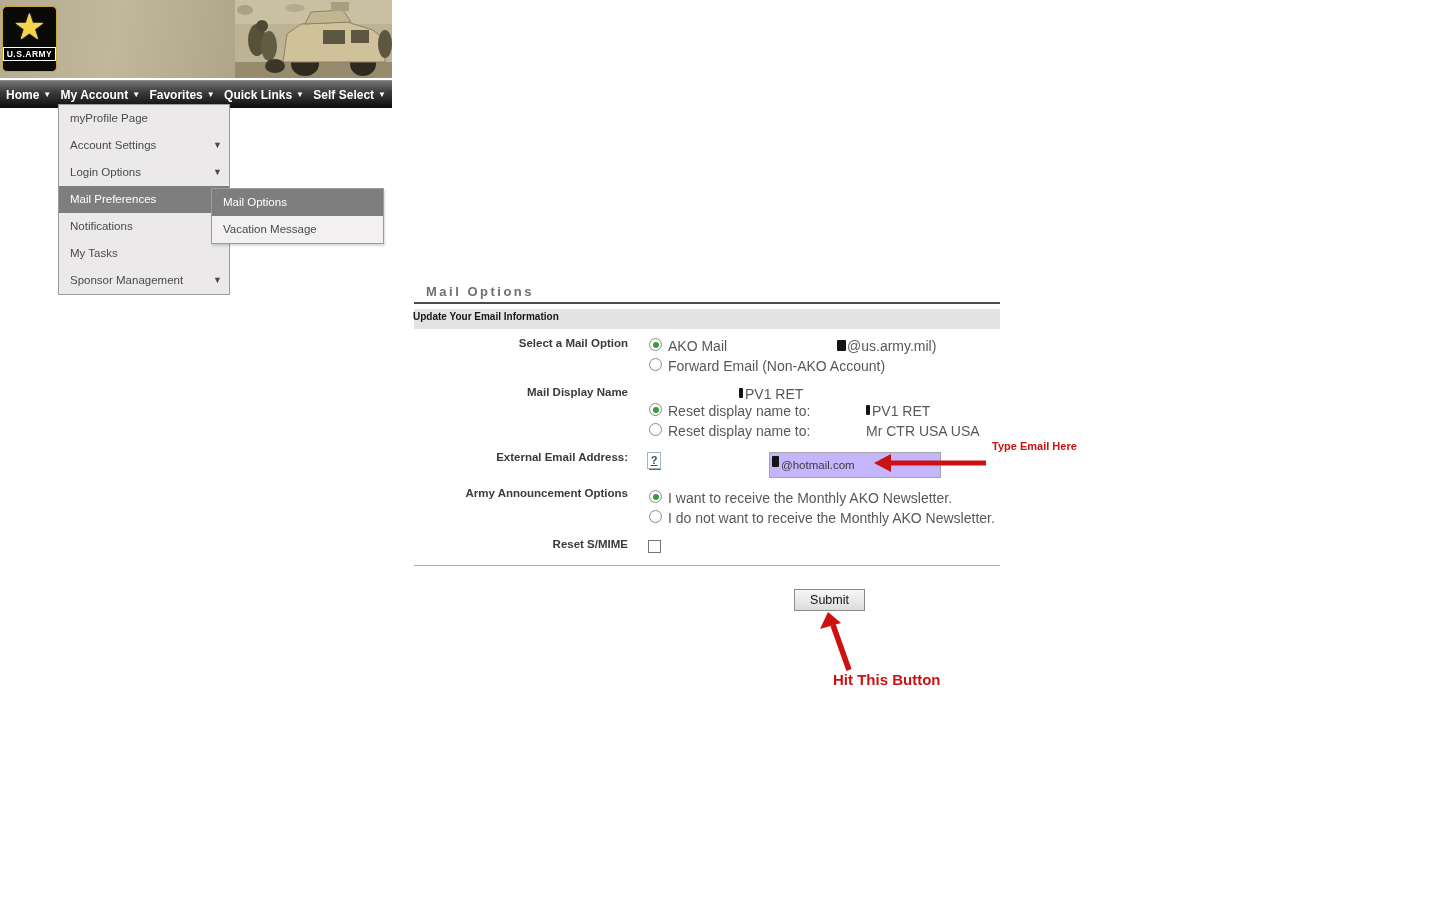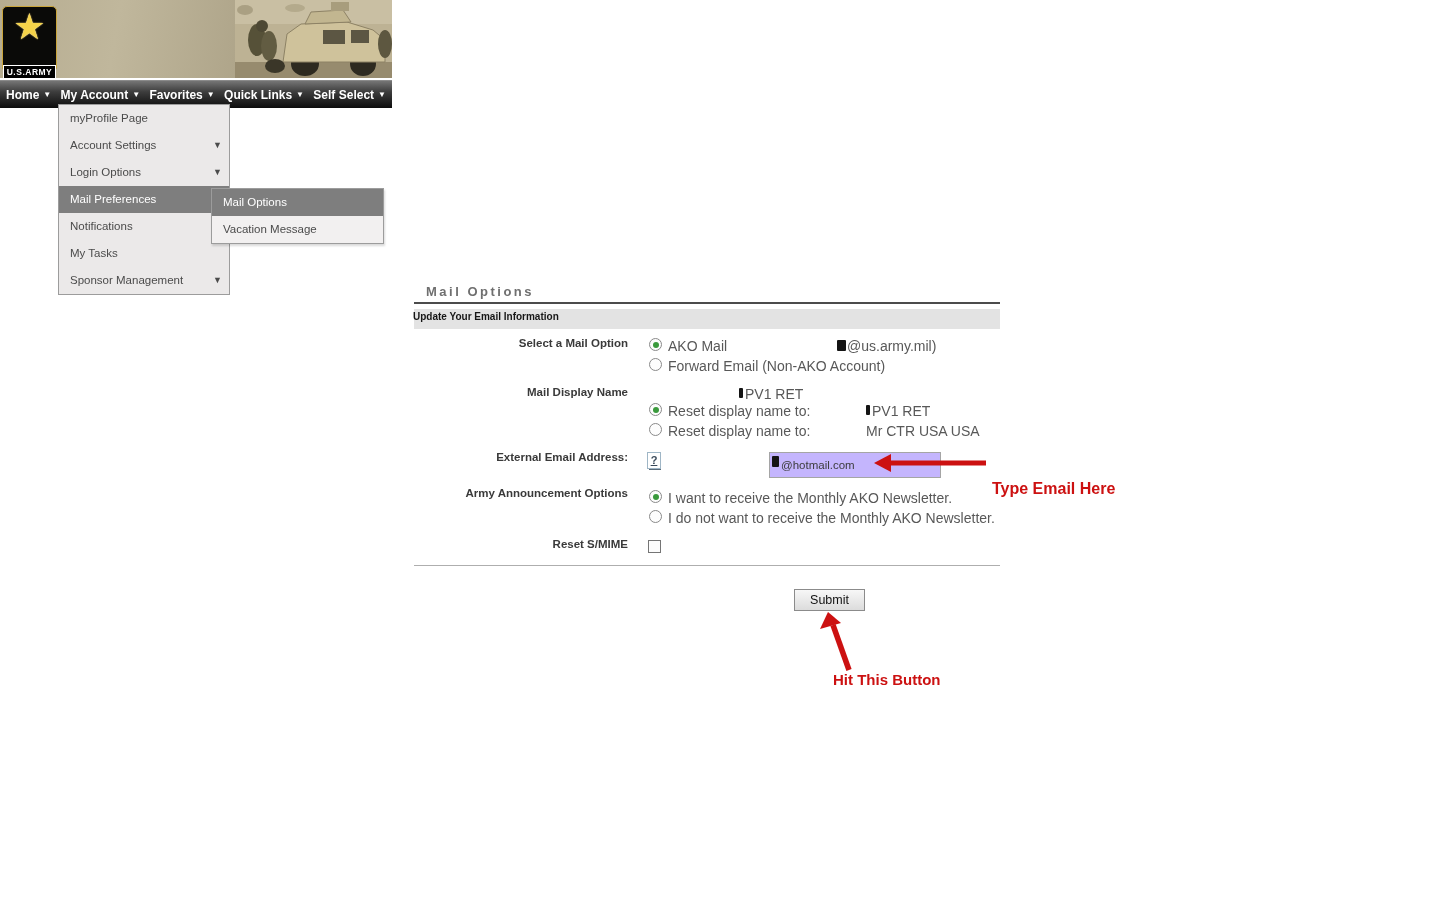--- a/index.html
+++ b/index.html
@@ -9,21 +9,21 @@
 
   
   .banner { left:0; top:0; width:392px; height:78px;
     background:linear-gradient(100deg,#b6ac90 0%,#c0b79c 30%,#aaa085 70%,#b8ae93 100%); }
   .us-logo { left:2px; top:6px; width:55px; height:66px; background:#0a0a08;
     border:1px solid #caa53a; border-radius:5px; display:flex; flex-direction:column;
     align-items:center; justify-content:flex-start; }
   .us-star { font-size:36px; line-height:40px; color:#f5d34a;
     text-shadow:0 0 1px #fff, 0 0 2px #9c7d16; }
   .us-text { font-size:8.5px; font-weight:bold; color:#fff; letter-spacing:.5px;
-    border:1px solid #fff; padding:1px 3px; margin-top:18px; background:#000; }
+    border:1px solid #fff; padding:1px 3px; margin-top:0; background:#000; }
   .ako-box { left:61px; top:8px; width:174px; height:64px; background:#000;
     border:2px solid #d2a72e; box-shadow:inset 0 0 0 2px #000, inset 0 0 0 3px #d2a72e;
     display:flex; align-items:center; justify-content:center; gap:4px; }
   .ako-big { font-size:48px; font-weight:900; color:#fff; letter-spacing:-3px; line-height:56px; }
   .ako-col { display:flex; flex-direction:column; align-items:flex-start; margin-left:2px; }
   .ako-army { font-size:19px; font-weight:900; color:#f0b41e; line-height:18px; letter-spacing:0; }
   .ako-knowledge { font-size:8.5px; font-weight:900; color:#fff; line-height:10px; letter-spacing:.2px; }
   .ako-online { font-size:15px; font-weight:900; color:#f0b41e; line-height:15px; }
   .photo { left:235px; top:0; width:157px; height:78px; }
 
@@ -184,21 +184,21 @@
   <span class="abs ftext" style="left:866px; top:423px;">Mr CTR USA USA</span>
 
   <div class="abs flabel" style="top:451px;">External Email Address:</div>
   <div class="abs help-box">?</div>
   <input class="abs email-input" type="text" value="@hotmail.com" style="">
   <span class="abs redact" style="left:772px; top:456px; width:7px; height:11px;"></span>
   <svg class="abs" style="left:872px; top:452px;" width="118" height="22" viewBox="0 0 118 22" xmlns="http://www.w3.org/2000/svg">
     <line x1="114" y1="11" x2="17" y2="11" stroke="#cc1111" stroke-width="5"></line>
     <polygon points="2,11 19,2 19,20" fill="#cc1111"></polygon>
   </svg>
-  <span class="abs anno-text" style="left:992px; top:480px; font-size:16px;">Type Email Here</span>
+  <span class="abs anno-text" style="left:992px; top:440px; font-size:11px;">Type Email Here</span>
 
   <div class="abs flabel" style="top:487px;">Army Announcement Options</div>
   <span class="abs radio sel" style="left:649px; top:490px;">
       <span class="dot"></span>
     </span>
   <span class="abs ftext" style="left:668px; top:490px;">I want to receive the Monthly AKO Newsletter.</span>
   <span class="abs radio" style="left:649px; top:510px;">
       <span class="dot"></span>
     </span>
   <span class="abs ftext" style="left:668px; top:510px;">I do not want to receive the Monthly AKO Newsletter.</span>

